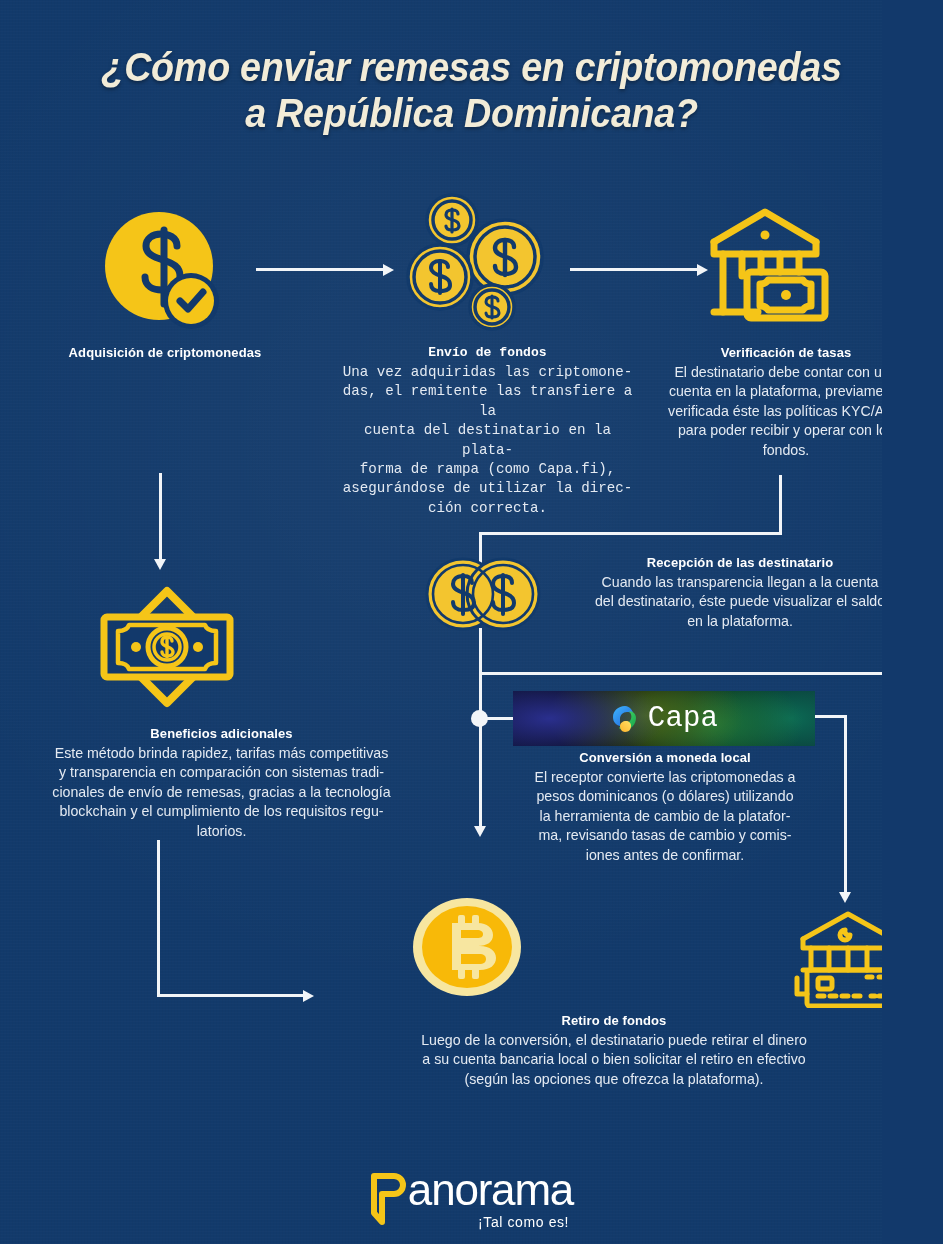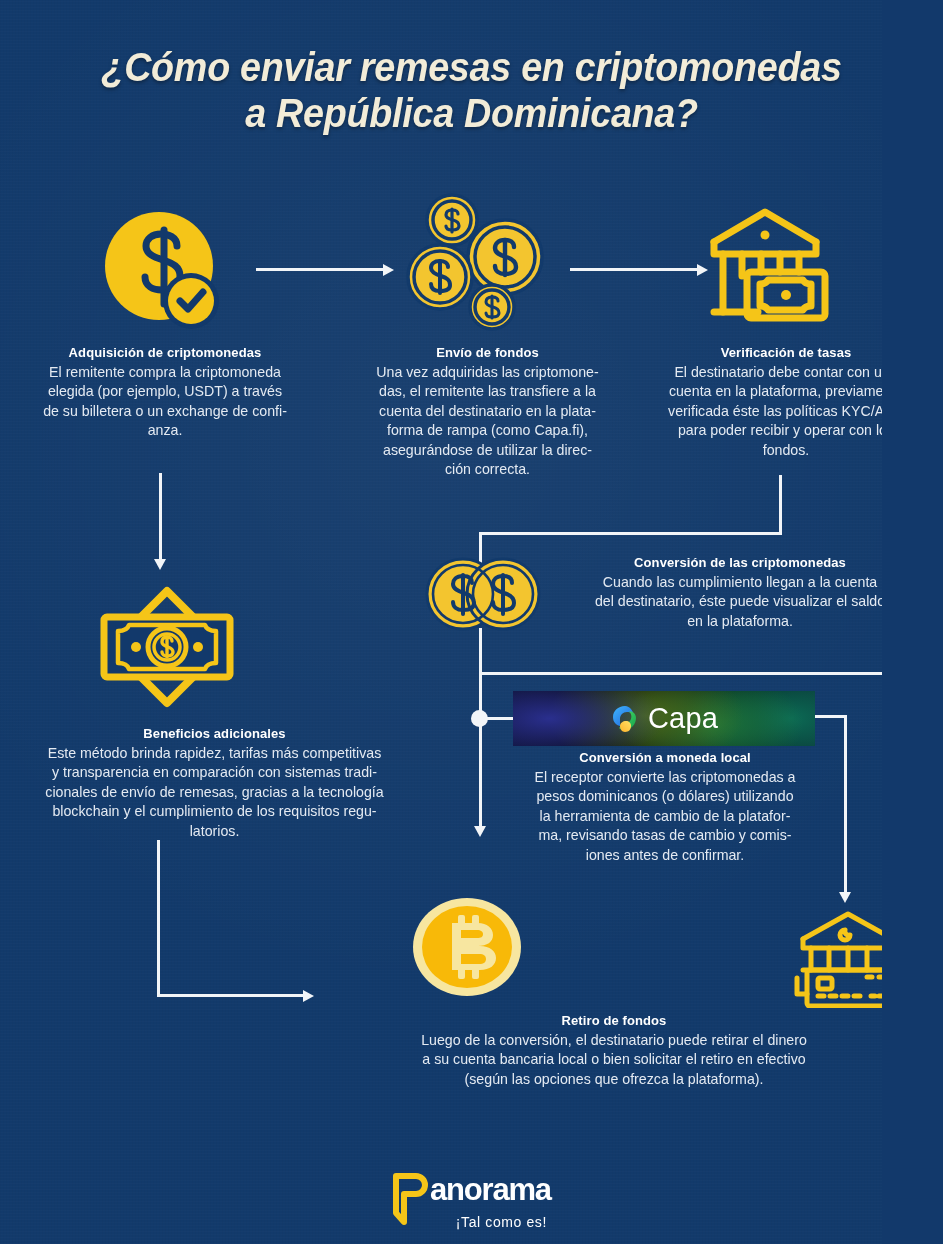--- a/index.html
+++ b/index.html
@@ -65,28 +65,28 @@
       radial-gradient(ellipse 55% 120% at 12% 50%, #2a2f8e 0%, rgba(10,12,40,0) 70%),
       radial-gradient(ellipse 45% 140% at 44% 45%, #4c6b1a 0%, rgba(0,0,0,0) 72%),
       radial-gradient(ellipse 40% 130% at 66% 60%, #1f7a3c 0%, rgba(0,0,0,0) 75%),
       radial-gradient(ellipse 45% 140% at 92% 50%, #0c6b55 0%, rgba(0,0,0,0) 78%),
       linear-gradient(90deg,#0a0f2a 0%,#050608 32%,#07130c 55%,#041a16 80%,#0a2a33 100%);
     display:flex;align-items:center;justify-content:center;gap:8px;
     overflow:hidden;
   }
   .capa-word{
     color:#ffffff;font-size:29px;line-height:29px;font-weight:400;letter-spacing:.2px;
-    font-family:Liberation Sans, sans-serif;
+    font-family:Liberation Mono, monospace;
   }
 
   
   .logo{position:absolute;left:0;top:1168px;width:943px;text-align:center;}
   .logo-row{display:inline-flex;align-items:flex-start;gap:2px;}
   .logo-word{
-    color:#ffffff;font-size:31px;line-height:44px;font-weight:700;
+    color:#ffffff;font-size:44px;line-height:44px;font-weight:400;
     letter-spacing:-1.2px;font-family:"Liberation Sans","DejaVu Sans",sans-serif;
   }
   .logo-tag{
     color:#ffffff;font-size:14px;line-height:16px;letter-spacing:.6px;
     margin-top:2px;text-align:right;padding-right:4px;
   }
 </style>
 </head>
 <body>
 
@@ -159,27 +159,23 @@
         <path d="M8 108 L52 108"></path>
         <rect x="41" y="68" width="78" height="46" rx="4"></rect>
         <path d="M54 80 q6 0 8 -4 h35 q2 4 8 4 v22 q-6 0 -8 4 h-35 q-2 -4 -8 -4 z"></path>
         <circle cx="80" cy="91" r="5" fill="#f5c518" stroke="none"></circle>
       </g>
     </svg>
   </div>
 
   <div class="block" style="left:10px;top:343px;width:310px;">
     <span class="h">Adquisición de criptomonedas</span>
-    <span class="p">El remitente compra la criptomoneda
-elegida (por ejemplo, USDT) a través
-de su billetera o un exchange de confi-
-anza.</span>
-  </div>
-
-  <div class="block" style="left:340px;top:343px;width:295px;">
+  </div>
+
+  <div class="block" style="left:340px;top:343px;width:295px;font-family:Liberation Mono, monospace;">
     <span class="h">Envío de fondos</span>
     <span class="p">Una vez adquiridas las criptomone-
 das, el remitente las transfiere a la
 cuenta del destinatario en la plata-
 forma de rampa (como Capa.fi),
 asegurándose de utilizar la direc-
 ción correcta.</span>
   </div>
 
   <div class="block" style="left:636px;top:343px;width:300px;">
@@ -211,22 +207,22 @@
       <g stroke="#123a6b" stroke-width="4" fill="none" stroke-linecap="round">
         <path d="M38 18 V57"></path>
         <path d="M47 26 C47 21 43 19 38 19 C31 19 28 23 28 27 C28 32 33 34 39 36 C46 38 49 41 49 46 C49 51 44 53 38 53 C32 53 28 50 28 45"></path>
         <path d="M78 18 V57"></path>
         <path d="M87 26 C87 21 83 19 78 19 C71 19 68 23 68 27 C68 32 73 34 79 36 C86 38 89 41 89 46 C89 51 84 53 78 53 C72 53 68 50 68 45"></path>
       </g>
     </svg>
   </div>
 
   <div class="block" style="left:545px;top:553px;width:390px;">
-    <span class="h">Conversión de las criptomonedas</span>
-    <span class="p">Cuando las cumplimiento llegan a la cuenta
+    <span class="h">Recepción de las destinatario</span>
+    <span class="p">Cuando las transparencia llegan a la cuenta
 del destinatario, éste puede visualizar el saldo
 en la plataforma.</span>
   </div>
 
   <div class="icon" style="left:92px;top:583px;width:150px;height:128px;">
     <svg viewBox="0 0 150 128" width="150" height="128">
       <g stroke="#f5c518" stroke-width="8" fill="none" stroke-linejoin="round">
         <path d="M75 8 L131 64 L75 120 L19 64 Z"></path>
       </g>
       <g stroke="#f5c518" stroke-width="7" fill="#12396b" stroke-linejoin="round">
@@ -271,21 +267,21 @@
             <stop offset="1" stop-color="#15a34a"></stop>
         </linearGradient>
       </defs>
       <path d="M15 2 C8 2 3 7 3 13 c0 5 3 8 7 9 l0 -7 c0 -4 3 -7 7 -7 c4 0 7 2 7 6 C24 7 20 2 15 2 z" fill="url(#cg1)"></path>
       <path d="M26 14 c0 6 -5 12 -11 12 c-3 0 -5 -1 -6 -2 l5 -5 c3 1 6 -1 7 -4 c1 -3 0 -6 -2 -8 c4 0 7 3 7 7 z" fill="url(#cg3)"></path>
       <path d="M10 22 c0 3 2 6 5 6 c4 0 6 -3 6 -6 c0 -3 -2 -5 -5 -5 c-3 0 -6 2 -6 5 z" fill="url(#cg2)"></path>
     </svg>
     <span class="capa-word">Capa</span>
   </div>
 
-  <div class="block" style="left:17px;top:724px;width:395px;">
+  <div class="block" style="left:24px;top:724px;width:395px;">
     <span class="h">Beneficios adicionales</span>
     <span class="p">Este método brinda rapidez, tarifas más competitivas
 y transparencia en comparación con sistemas tradi-
 cionales de envío de remesas, gracias a la tecnología
 blockchain y el cumplimiento de los requisitos regu-
 latorios.</span>
   </div>
 
   <div class="block" style="left:515px;top:748px;width:300px;">
     <span class="h">Conversión a moneda local</span>

